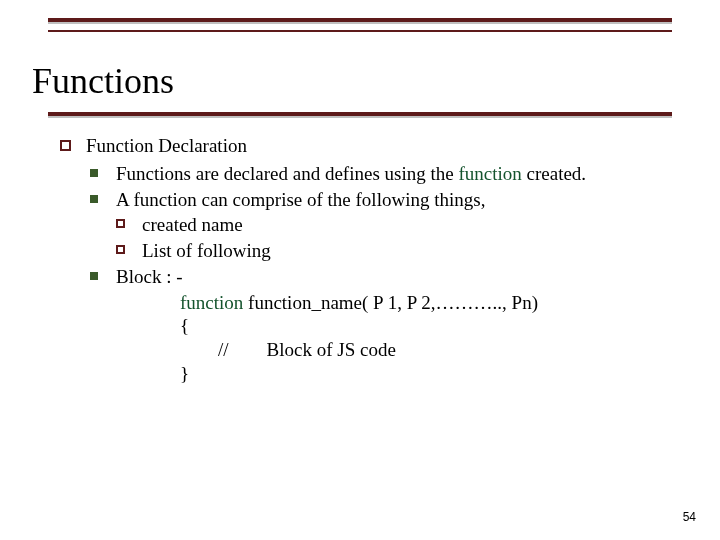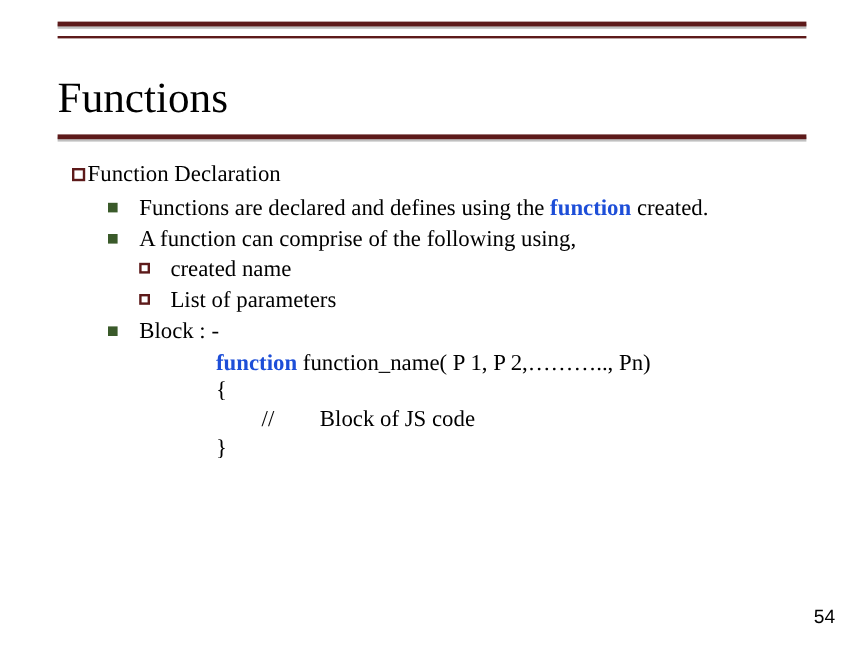--- a/index.html
+++ b/index.html
@@ -15,77 +15,77 @@
   .bar-top{
     position:absolute;left:48px;right:48px;top:18px;height:4px;
     background:#5d1a1a;
     box-shadow:0 2px 0 #c0c0c0;
   }
   .bar-thin{
     position:absolute;left:48px;right:48px;top:30px;height:2px;
     background:#5d1a1a;
   }
   .title{
-    position:absolute;left:48px;top:60px;
+    position:absolute;left:32px;top:60px;
     font-size:36px;
   }
   .bar-under{
     position:absolute;left:48px;right:48px;top:112px;height:4px;
     background:#5d1a1a;
     box-shadow:0 2px 0 #c0c0c0;
   }
   .content{
     position:absolute;left:60px;right:48px;top:134px;
     font-size:19px;
     line-height:1.25;
   }
-  .lvl-o{position:relative;padding-left:13px;margin-bottom:4px;}
+  .lvl-o{position:relative;padding-left:26px;margin-bottom:4px;}
   .lvl-o::before{
     content:"";position:absolute;left:0;top:6px;width:11px;height:11px;
     border:2px solid #5d1a1a;background:#fff;box-sizing:border-box;
   }
   .lvl-n{position:relative;padding-left:30px;margin-left:26px;margin-bottom:2px;text-align:justify;}
   .lvl-n::before{
     content:"";position:absolute;left:4px;top:7px;width:8px;height:8px;
     background:#3a5a2a;
   }
   .lvl-sub{position:relative;padding-left:26px;margin-left:56px;margin-bottom:2px;text-align:justify;}
   .lvl-sub::before{
     content:"";position:absolute;left:0;top:6px;width:9px;height:9px;
     border:2px solid #5d1a1a;background:#fff;box-sizing:border-box;
   }
-  .kw{color:#1d4ed8;font-weight:bold;}
+  .kw{color:#14532d;font-weight:normal;}
   .syntax-block{margin-left:120px;}
   .syntax-line{white-space:pre;}
   .page-num{
-    position:absolute;right:24px;bottom:16px;font-size:16px;font-family:Arial,sans-serif;
+    position:absolute;right:24px;bottom:16px;font-size:12px;font-family:Arial,sans-serif;
   }
 </style>
 </head>
 <body>
 
 <div class="bar-top"></div>
 <div class="bar-thin"></div>
 
 <div class="title">Functions</div>
 
 <div class="bar-under"></div>
 
 <div class="content">
 
   <div class="lvl-o">Function Declaration</div>
 
   <div class="lvl-n">
     <span>Functions are declared and defines using the </span><span class="kw">function</span><span> created.</span>
   </div>
 
-  <div class="lvl-n">A function can comprise of the following using,</div>
+  <div class="lvl-n">A function can comprise of the following things,</div>
 
   <div class="lvl-sub">created name</div>
-  <div class="lvl-sub">List of parameters</div>
+  <div class="lvl-sub">List of following</div>
 
   <div class="lvl-n">Block : -</div>
 
   <div class="syntax-block">
     <div class="syntax-line"><span class="kw">function</span><span> function_name( P 1, P 2,……….., Pn)</span></div>
     <div class="syntax-line">{</div>
     <div class="syntax-line">        //        Block of JS code</div>
     <div class="syntax-line">}</div>
   </div>
 

